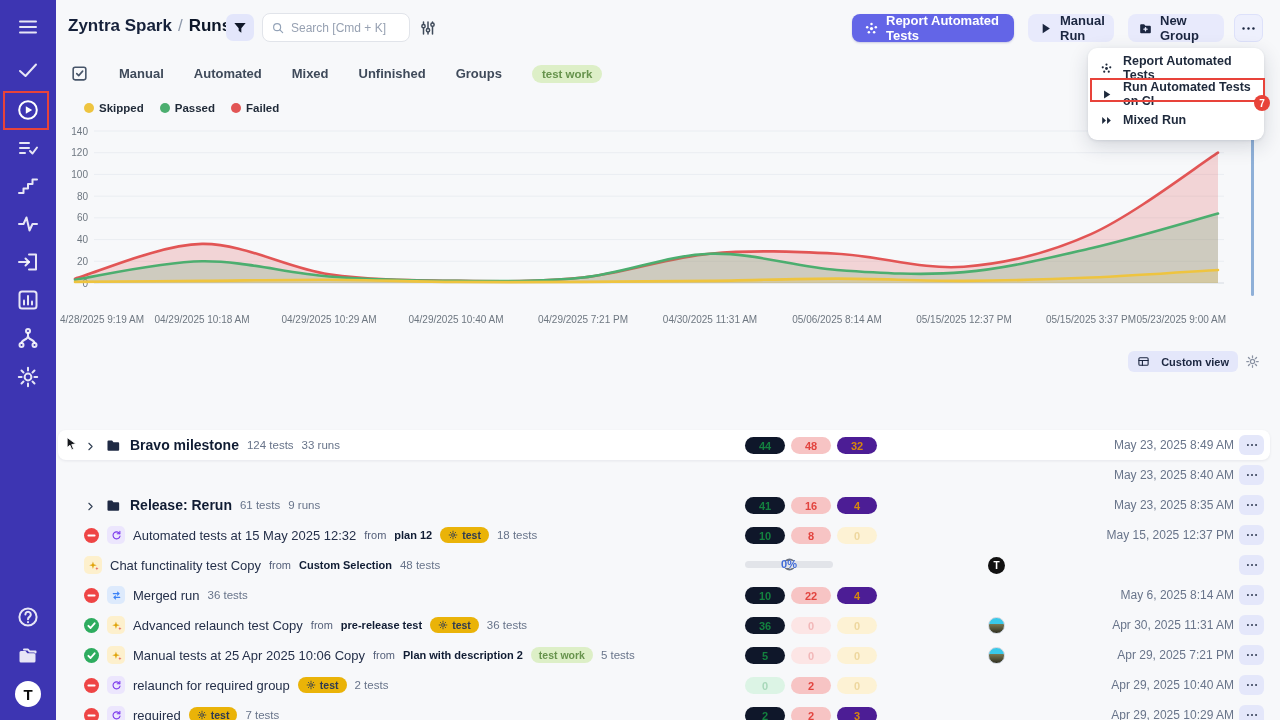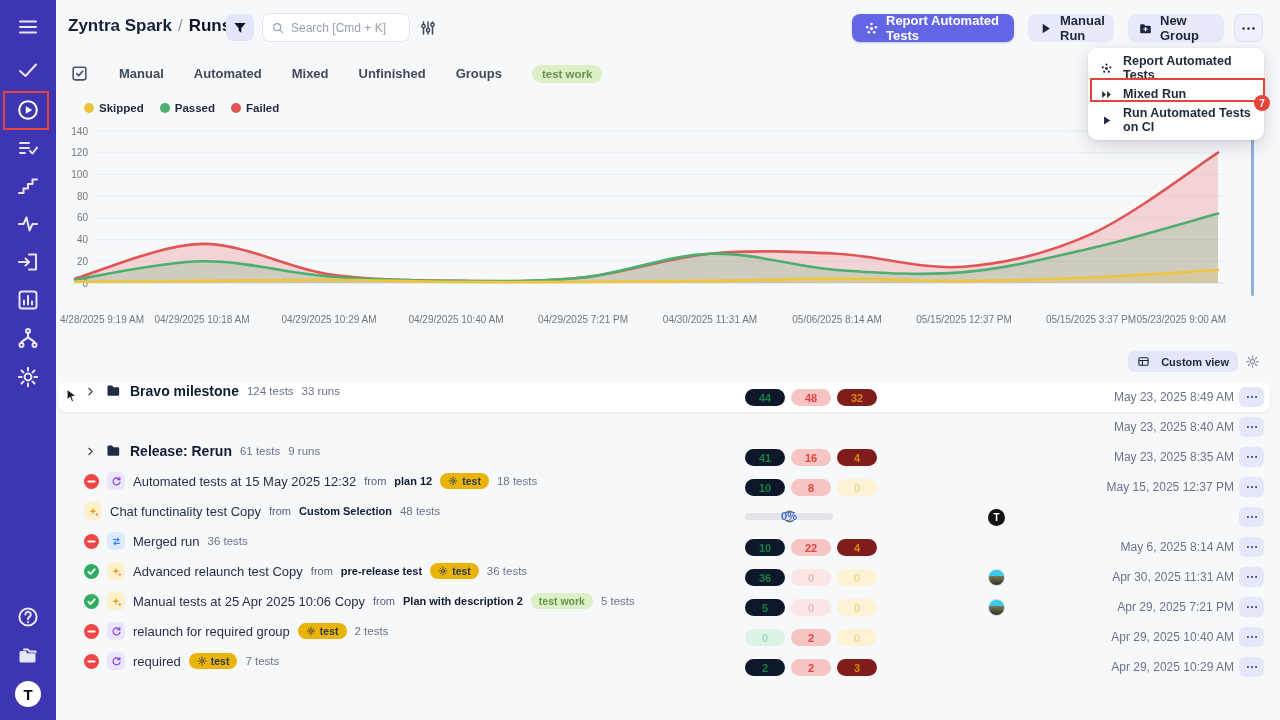--- a/index.html
+++ b/index.html
@@ -60,21 +60,21 @@
 
   
   .view-row { position:absolute; left:0; top:351px; width:1280px; height:24px; }
   .custom-view-btn { position:absolute; right:42px; top:0; height:21px; display:flex; align-items:center; gap:11px; padding:0 9px; background:#e4e7fa; border-radius:6px; font-size:11px; font-weight:700; color:#1b2640; cursor:pointer; }
   .custom-view-btn svg { width:13px; height:13px; }
   .view-gear { position:absolute; right:20px; top:3px; width:15px; height:15px; color:#8b93a3; cursor:pointer; }
   .view-gear svg { width:15px; height:15px; }
 
   
   .rows { position:absolute; left:58px; top:382px; width:1212px; }
-  .row { position:absolute; left:0; width:1212px; height:30px; display:flex; align-items:flex-start; cursor:pointer; }
+  .row { position:absolute; left:0; width:1212px; height:30px; display:flex; align-items:center; cursor:pointer;margin-top:48px; }
   .row-card { background:#fff; border-radius:8px; box-shadow:0 1px 3px rgba(20,30,60,.08); }
   .row-left { display:flex; align-items:center; gap:8px; padding-left:26px; min-width:0; }
   .chev { width:13px; height:13px; color:#334155; flex:0 0 auto; cursor:pointer; }
   .chev svg { width:13px; height:13px; }
   .folder-ic { width:17px; height:17px; color:#1f2a44; flex:0 0 auto; }
   .folder-ic svg { width:17px; height:17px; }
   .status { width:15px; height:15px; border-radius:50%; flex:0 0 auto; display:flex; align-items:center; justify-content:center; color:#fff; font-size:10px; font-weight:800; line-height:1; }
   .status.failed { background:#ee4545; }
   .status.passed { background:#2eac5f; }
   .status svg { width:15px; height:15px; }
@@ -88,21 +88,21 @@
   .rmeta { font-size:11.5px; color:#68748a; white-space:nowrap; }
   .from-lab { font-size:11px; color:#55607a; white-space:nowrap; }
   .from-name { font-size:11px; font-weight:800; color:#101c33; white-space:nowrap; }
   .mini-pill { display:flex; align-items:center; gap:4px; background:#eab308; color:#2f3a52; font-size:10.5px; font-weight:700; padding:2px 8px; border-radius:9px; white-space:nowrap; }
   .mini-pill svg { width:10px; height:10px; }
   .mini-pill.green { background:#ddefc7; color:#67934d; }
   .stats { position:absolute; left:687px; top:7px; display:flex; gap:6px; }
   .pill { width:40px; height:17px; border-radius:9px; font-size:11px; font-weight:800; display:flex; align-items:center; justify-content:center; }
   .pill.passed { background:#0f172a; color:#13813f; }
   .pill.failed { background:#f7c4c4; color:#e2443f; }
-  .pill.skipped { background:#7f1d1d; color:#d8880c; }
+  .pill.skipped { background:#4c1d95; color:#d8880c; }
   .pill.passed.faded { background:#dcf4e5; color:#a8d8ba; }
   .pill.failed.faded { background:#fce5e5; color:#f2b7b8; }
   .pill.skipped.faded { background:#fdf2d4; color:#eed79e; }
   .progress { position:absolute; left:687px; top:11px; width:88px; height:7px; border-radius:4px; background:#e2e4e9; }
   .progress-text { position:absolute; left:687px; top:8px; width:88px; text-align:center; font-size:11px; font-weight:800; color:#3f6ad8; }
   .avatar { position:absolute; left:930px; top:7px; width:17px; height:17px; border-radius:50%; }
   .avatar.photo { background:linear-gradient(180deg,#39c9e9 0%,#39c9e9 40%,#7a7a52 40%,#55553a 70%,#2e2e20 100%); border:1px solid #cfd6e0; }
   .avatar.tlogo { background:#111; color:#fff; display:flex; align-items:center; justify-content:center; font-size:10px; font-weight:800; }
   .rdate { position:absolute; right:36px; top:8px; font-size:12px; color:#68748a; white-space:nowrap; }
   .more-row { position:absolute; right:6px; top:5px; width:25px; height:20px; background:#e4e7fa; border-radius:6px; display:flex; align-items:center; justify-content:center; color:#2f3a52; cursor:pointer; }
@@ -282,33 +282,33 @@
             <circle cx="16.2" cy="17.9" r="2" fill="currentColor" stroke="none"></circle>
             <circle cx="7.8" cy="17.9" r="2" fill="currentColor" stroke="none"></circle>
             <circle cx="5.1" cy="9.8" r="2" fill="currentColor" stroke="none"></circle>
           </svg>
         </span>
         <span>Report Automated Tests</span>
       </div>
       <div class="menu-item">
         <span style="display: flex;">
           <svg viewBox="0 0 24 24" fill="none" stroke="currentColor" stroke-width="2" stroke-linecap="round" stroke-linejoin="round">
+            <path d="M7.5 4.5 L19 12 L7.5 19.5 Z" fill="currentColor" stroke="none"></path>
+          </svg>
+        </span>
+        <span>Run Automated Tests on CI</span>
+      </div>
+      <div class="menu-item">
+        <span style="display: flex;">
+          <svg viewBox="0 0 24 24" fill="none" stroke="currentColor" stroke-width="2" stroke-linecap="round" stroke-linejoin="round">
             <path d="M4 5.5 L11 12 L4 18.5 Z" fill="currentColor" stroke="none"></path>
             <path d="M13 5.5 L20 12 L13 18.5 Z" fill="currentColor" stroke="none"></path>
           </svg>
         </span>
         <span>Mixed Run</span>
-      </div>
-      <div class="menu-item">
-        <span style="display: flex;">
-          <svg viewBox="0 0 24 24" fill="none" stroke="currentColor" stroke-width="2" stroke-linecap="round" stroke-linejoin="round">
-            <path d="M7.5 4.5 L19 12 L7.5 19.5 Z" fill="currentColor" stroke="none"></path>
-          </svg>
-        </span>
-        <span>Run Automated Tests on CI</span>
       </div>
     </div>
   <div class="menu-red-box"></div>
   <div class="menu-badge">7</div>
 
   <div class="tabsbar" id="tabs">
       <span class="tabs-ic"><svg viewBox="0 0 24 24" fill="none" stroke="currentColor" stroke-width="2" stroke-linecap="round" stroke-linejoin="round">
           <rect x="4" y="4" width="16" height="16" rx="2.5"></rect>
           <polyline points="8.5 12.2 11 14.7 16 9"></polyline>
         </svg></span>

